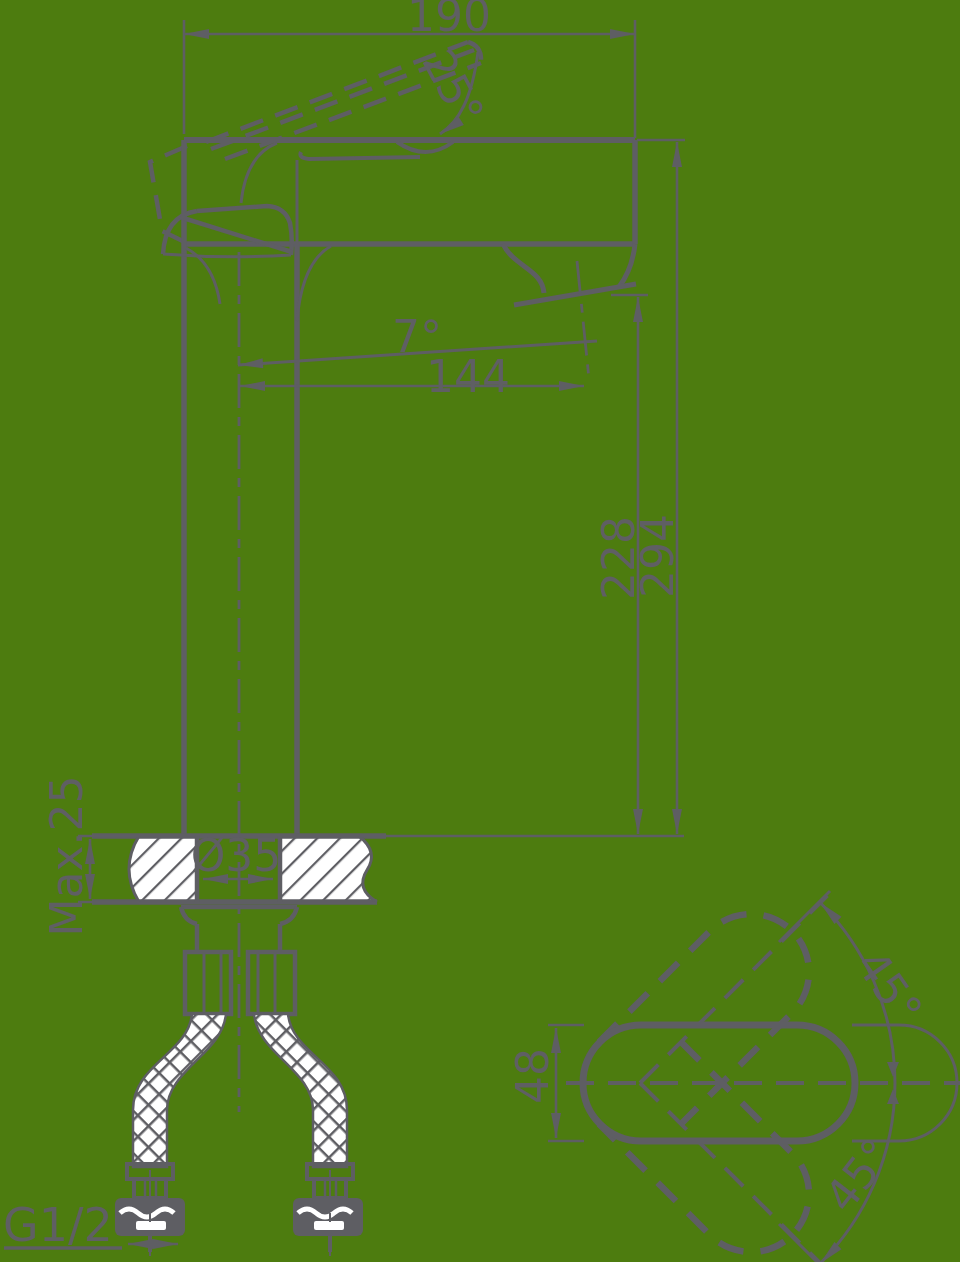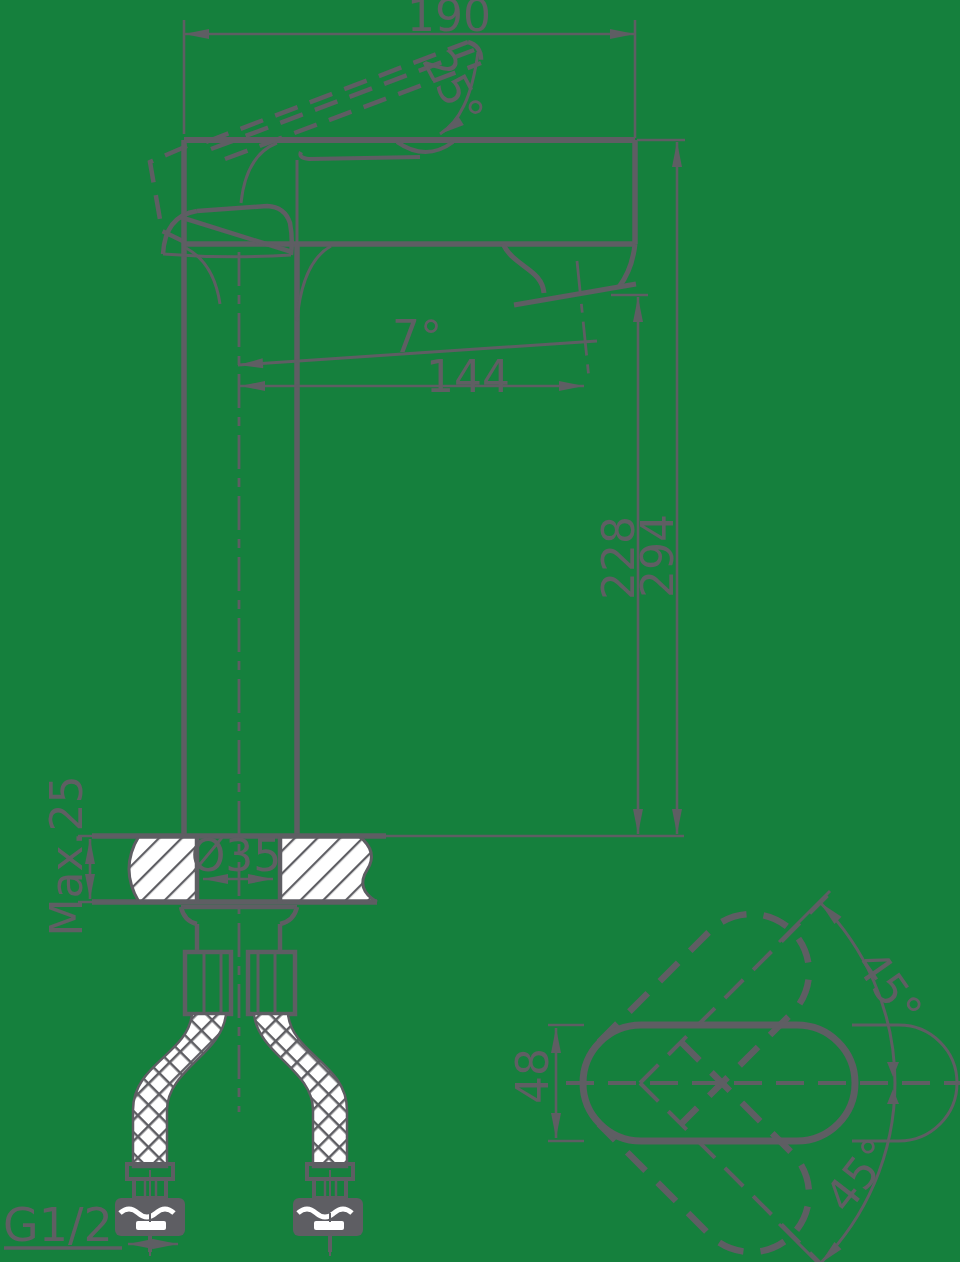--- a/index.html
+++ b/index.html
@@ -1,16 +1,16 @@
 <!DOCTYPE html>
 <html><head>
 <meta charset="utf-8">
 <style>
   html,body{margin:0;padding:0;background:#ffffff;}
-  .canvas{position:relative;width:960px;height:1262px;background:#15803d;overflow:hidden;}
+  .canvas{position:relative;width:960px;height:1262px;background:#4d7c0f;overflow:hidden;}
   svg{display:block;}
   svg text{font-family:"DejaVu Sans","Liberation Sans",sans-serif;fill:#5f5f63;}
   .dim-txt{font-size:44px;}
   .g-txt{font-size:46px;}
   .ln{stroke:#5e5e63;fill:none;}
   .w-thick{stroke-width:5.5;}
   .w-med{stroke-width:4.5;}
   .w-thin{stroke-width:3;}
   .w-xthin{stroke-width:2.6;}
   .dash{stroke-dasharray:24 13;}

